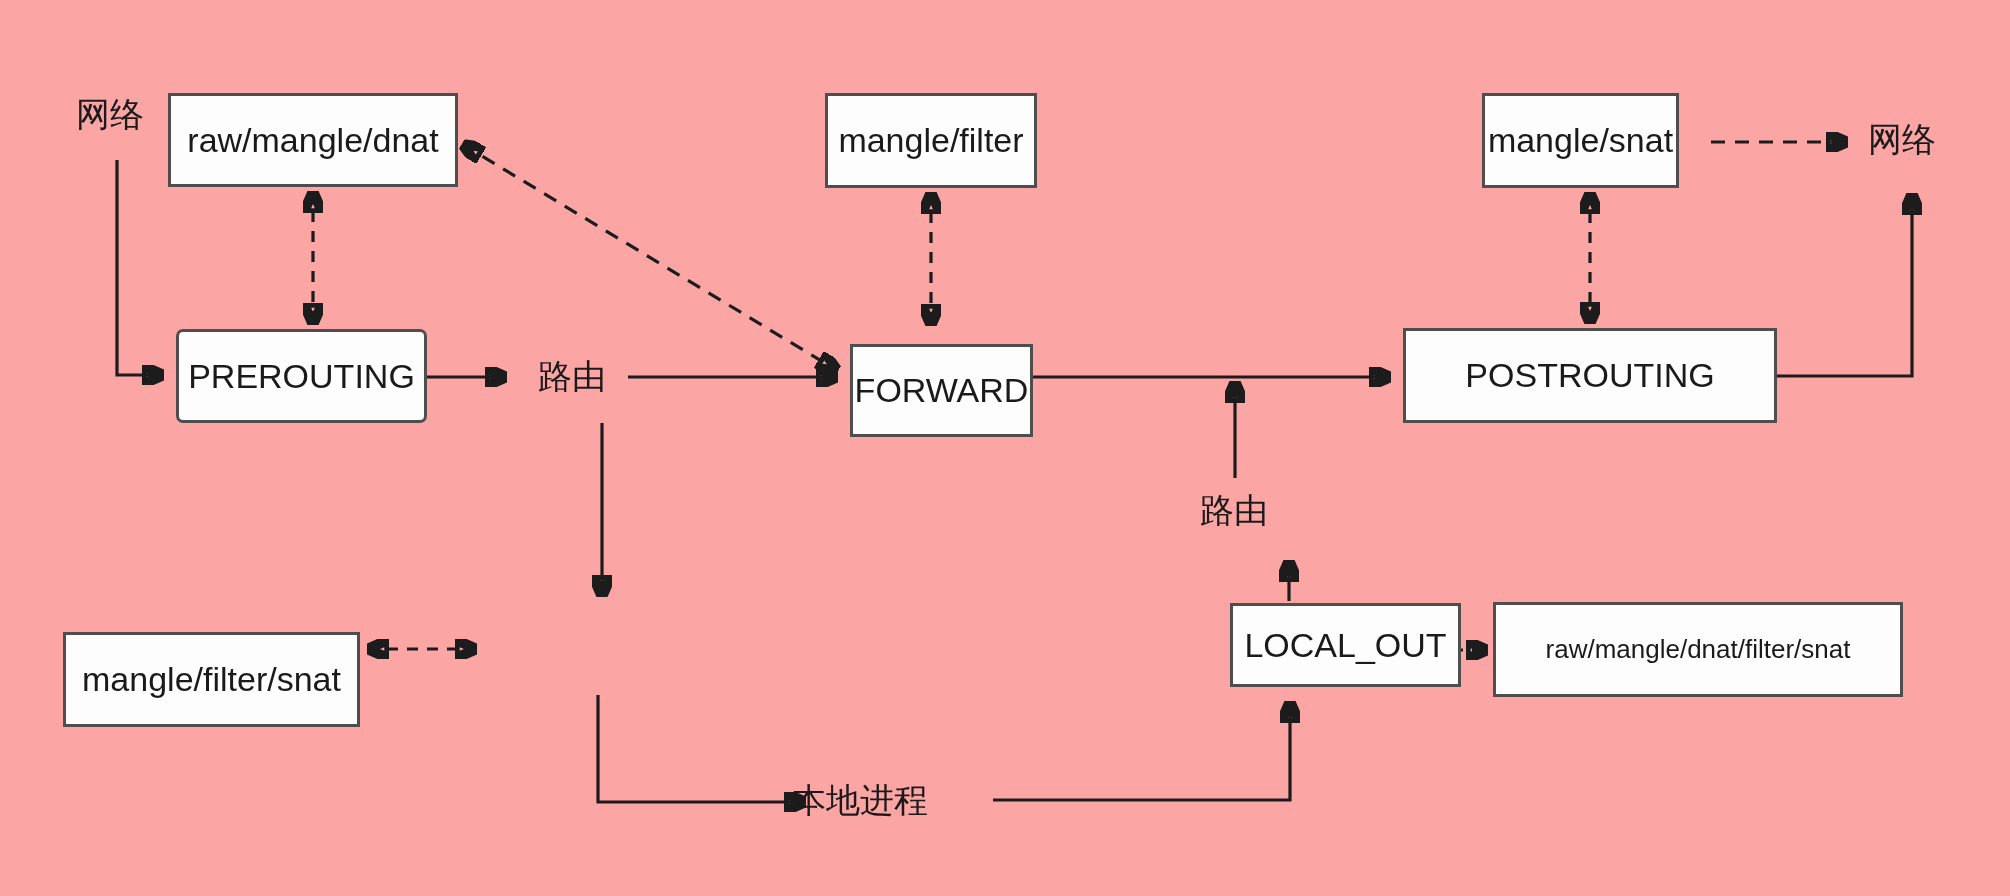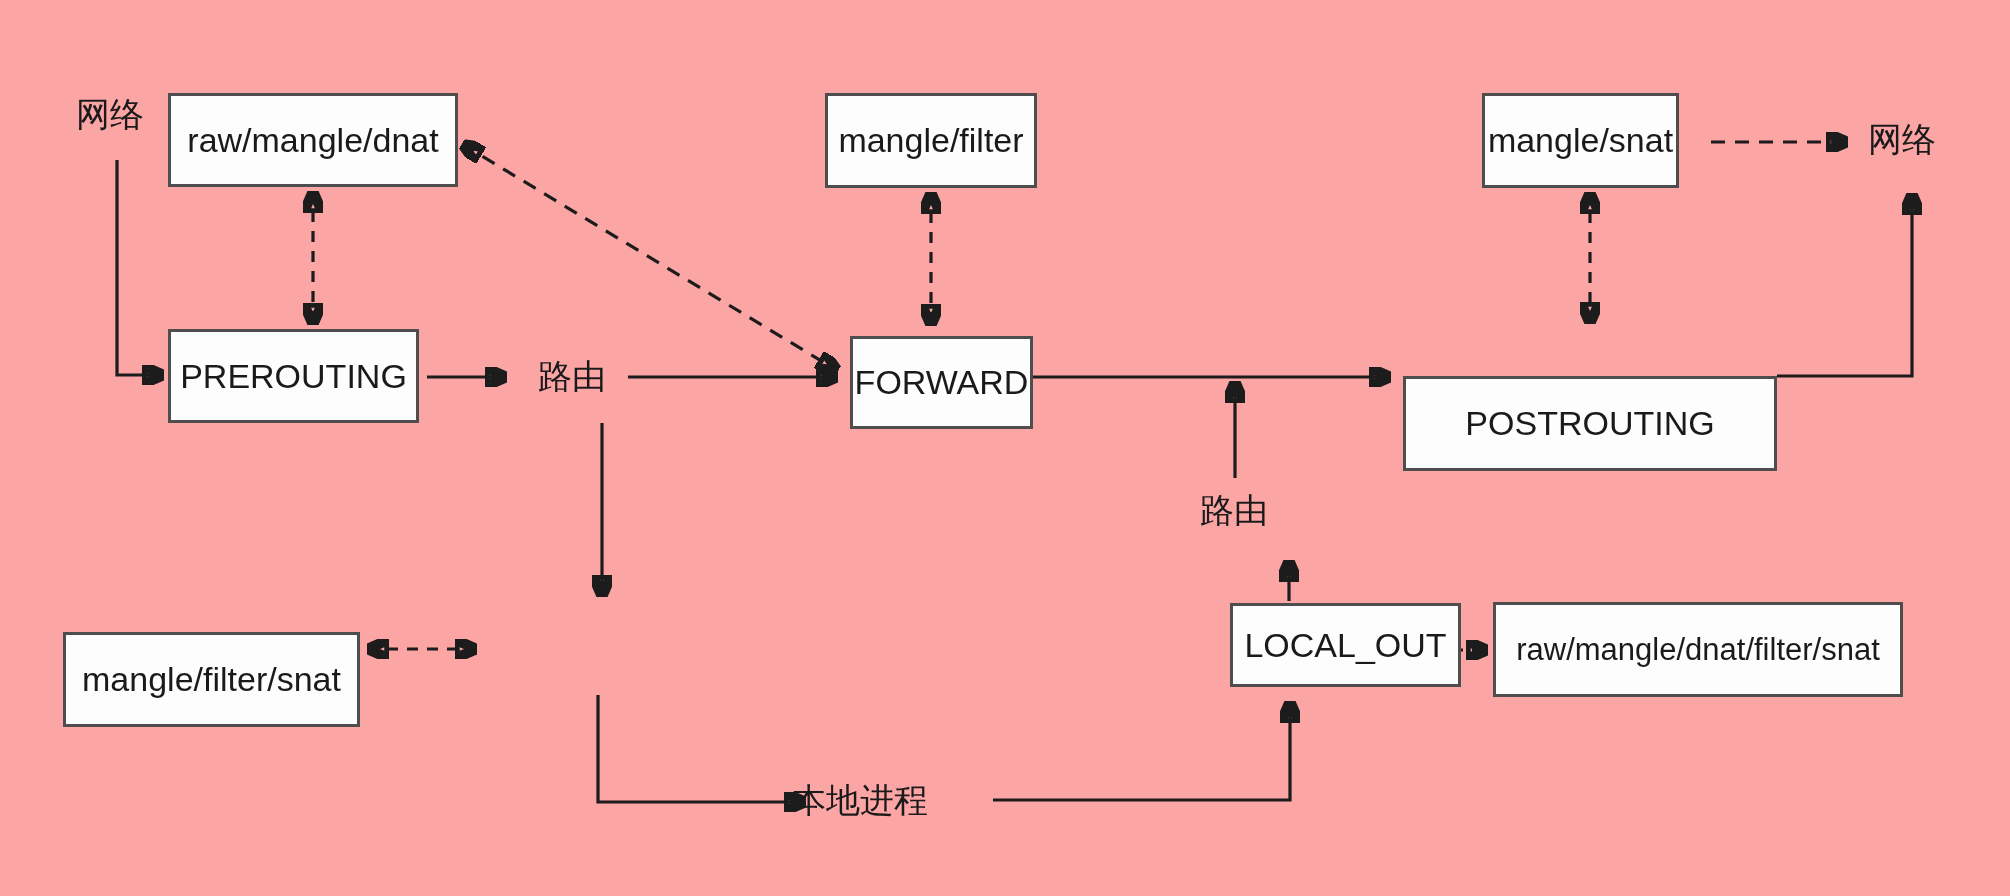--- a/index.html
+++ b/index.html
@@ -34,21 +34,21 @@
     box-sizing: border-box;
     display: flex;
     align-items: center;
     justify-content: center;
     background: #fdfdfd;
     border: 3px solid #4e4e4e;
     font-size: 34px;
     color: #1a1a1a;
     white-space: nowrap;
   }
-  .box.small { font-size: 31px; text-align: center; }
+  .box.small { font-size: 26px; text-align: center; }
   .lbl {
     position: absolute;
     transform: translate(-50%, -50%);
     font-size: 34px;
     color: #1a1a1a;
     white-space: nowrap;
   }
 </style>
 </head>
 <body>
@@ -84,23 +84,23 @@
 
     <path class="dash2" d="M462,144 L838,371" marker-start="url(#ahr)" marker-end="url(#ah)"></path>
 
     <path class="dash2" d="M1711,142 L1848,142" marker-end="url(#ah)"></path>
   </svg>
 
   <div class="box" style="left:168px; top:93px; width:290px; height:94px;">raw/mangle/dnat</div>
   <div class="box" style="left:825px; top:93px; width:212px; height:95px;">mangle/filter</div>
   <div class="box" style="left:1482px; top:93px; width:197px; height:95px;">mangle/snat</div>
 
-  <div class="box" style="left:168px; top:329px; width:251px; height:94px;">PREROUTING</div>
-  <div class="box" style="left:850px; top:336px; width:183px; height:93px;">FORWARD</div>
-  <div class="box" style="left:1403px; top:328px; width:374px; height:95px;margin-top:48px;">POSTROUTING</div>
+  <div class="box" style="left:176px; top:329px; width:251px; height:94px;border-radius:7px;">PREROUTING</div>
+  <div class="box" style="left:850px; top:344px; width:183px; height:93px;">FORWARD</div>
+  <div class="box" style="left:1403px; top:328px; width:374px; height:95px;">POSTROUTING</div>
 
   <div class="box" style="left:63px; top:602px; width:297px; height:95px;margin-top:30px;">mangle/filter/snat</div>
   <div class="box" style="left:1230px; top:603px; width:231px; height:84px;">LOCAL_OUT</div>
   <div class="box small" style="left:1493px; top:602px; width:410px; height:95px;">raw/mangle/dnat/filter/snat</div>
 
   <div class="lbl" style="left:110px; top:115px;">网络</div>
   <div class="lbl" style="left:572px; top:377px;">路由</div>
   <div class="lbl" style="left:1234px; top:511px;">路由</div>
   <div class="lbl" style="left:860px; top:801px;">本地进程</div>
   <div class="lbl" style="left:1902px; top:140px;">网络</div>

